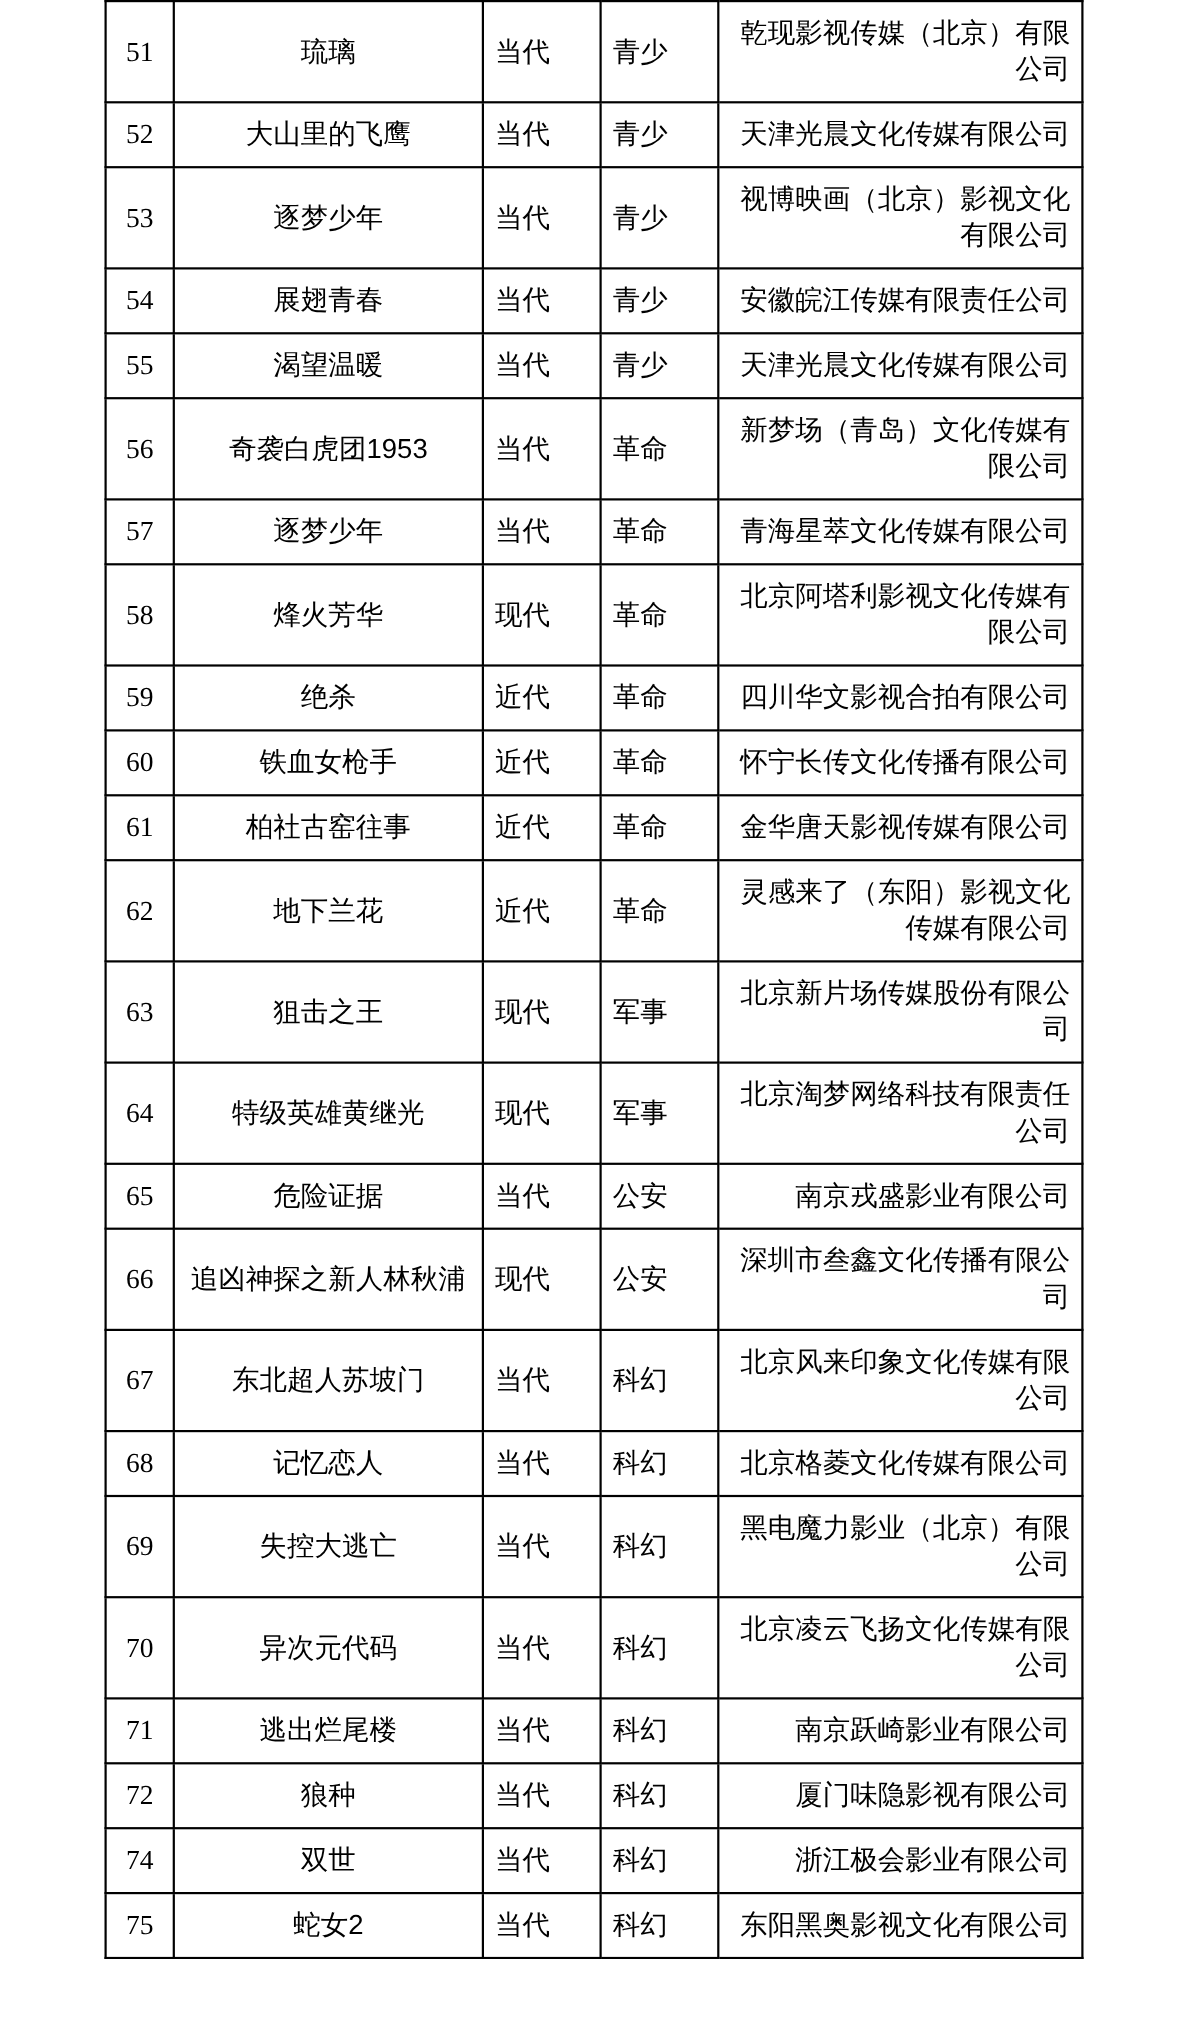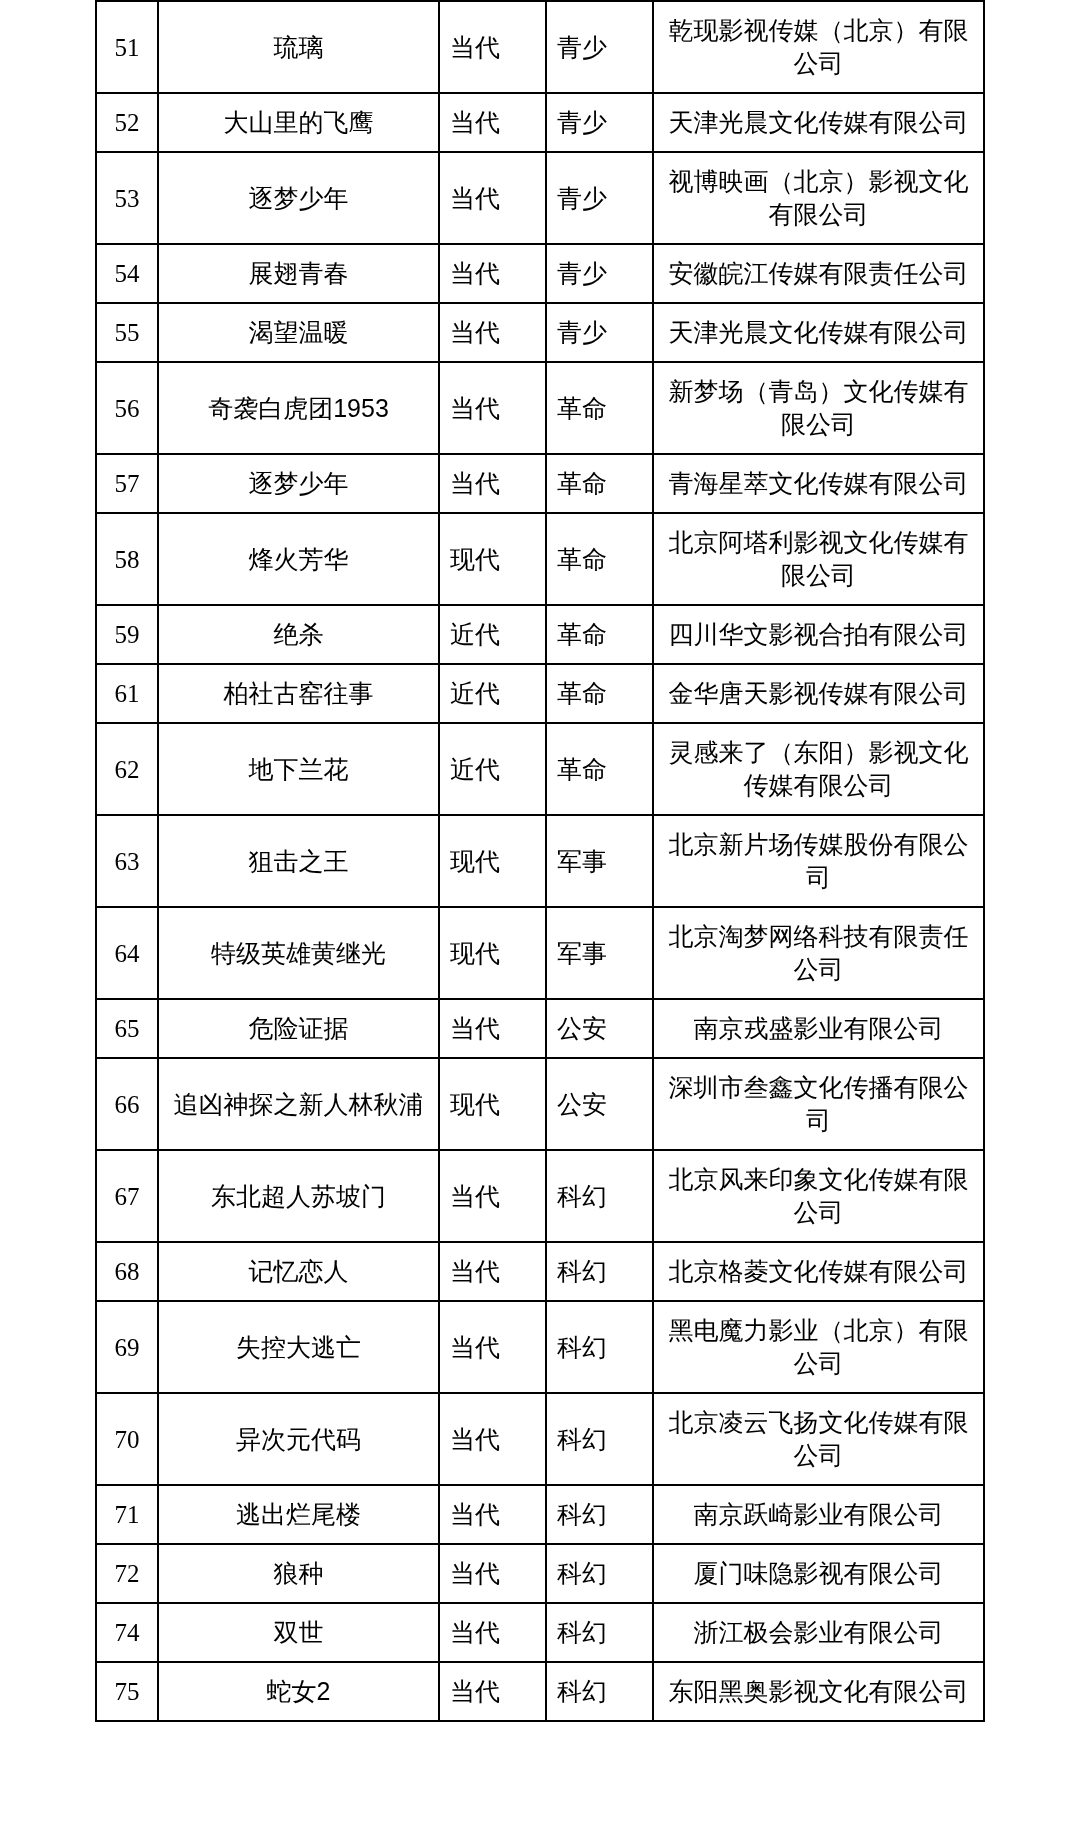--- a/index.html
+++ b/index.html
@@ -46,21 +46,21 @@
   }
   td.title-cell {
     text-align: center;
     padding: 12px 6px;
   }
   td.era-cell, td.genre-cell {
     text-align: left;
     padding: 12px 4px;
   }
   td.company-cell {
-    text-align: center;
+    text-align: right;
     padding: 12px 12px;
   }
 </style>
 </head>
 <body>
 
 <div class="sheet">
   <table class="film-table">
     <colgroup>
       <col class="c-index">
@@ -127,20 +127,27 @@
         <td class="company-cell">北京阿塔利影视文化传媒有限公司</td>
       </tr>
       <tr>
         <td class="index-cell">59</td>
         <td class="title-cell">绝杀</td>
         <td class="era-cell">近代</td>
         <td class="genre-cell">革命</td>
         <td class="company-cell">四川华文影视合拍有限公司</td>
       </tr>
       <tr>
+        <td class="index-cell">60</td>
+        <td class="title-cell">铁血女枪手</td>
+        <td class="era-cell">近代</td>
+        <td class="genre-cell">革命</td>
+        <td class="company-cell">怀宁长传文化传播有限公司</td>
+      </tr>
+      <tr>
         <td class="index-cell">61</td>
         <td class="title-cell">柏社古窑往事</td>
         <td class="era-cell">近代</td>
         <td class="genre-cell">革命</td>
         <td class="company-cell">金华唐天影视传媒有限公司</td>
       </tr>
       <tr>
         <td class="index-cell">62</td>
         <td class="title-cell">地下兰花</td>
         <td class="era-cell">近代</td>

